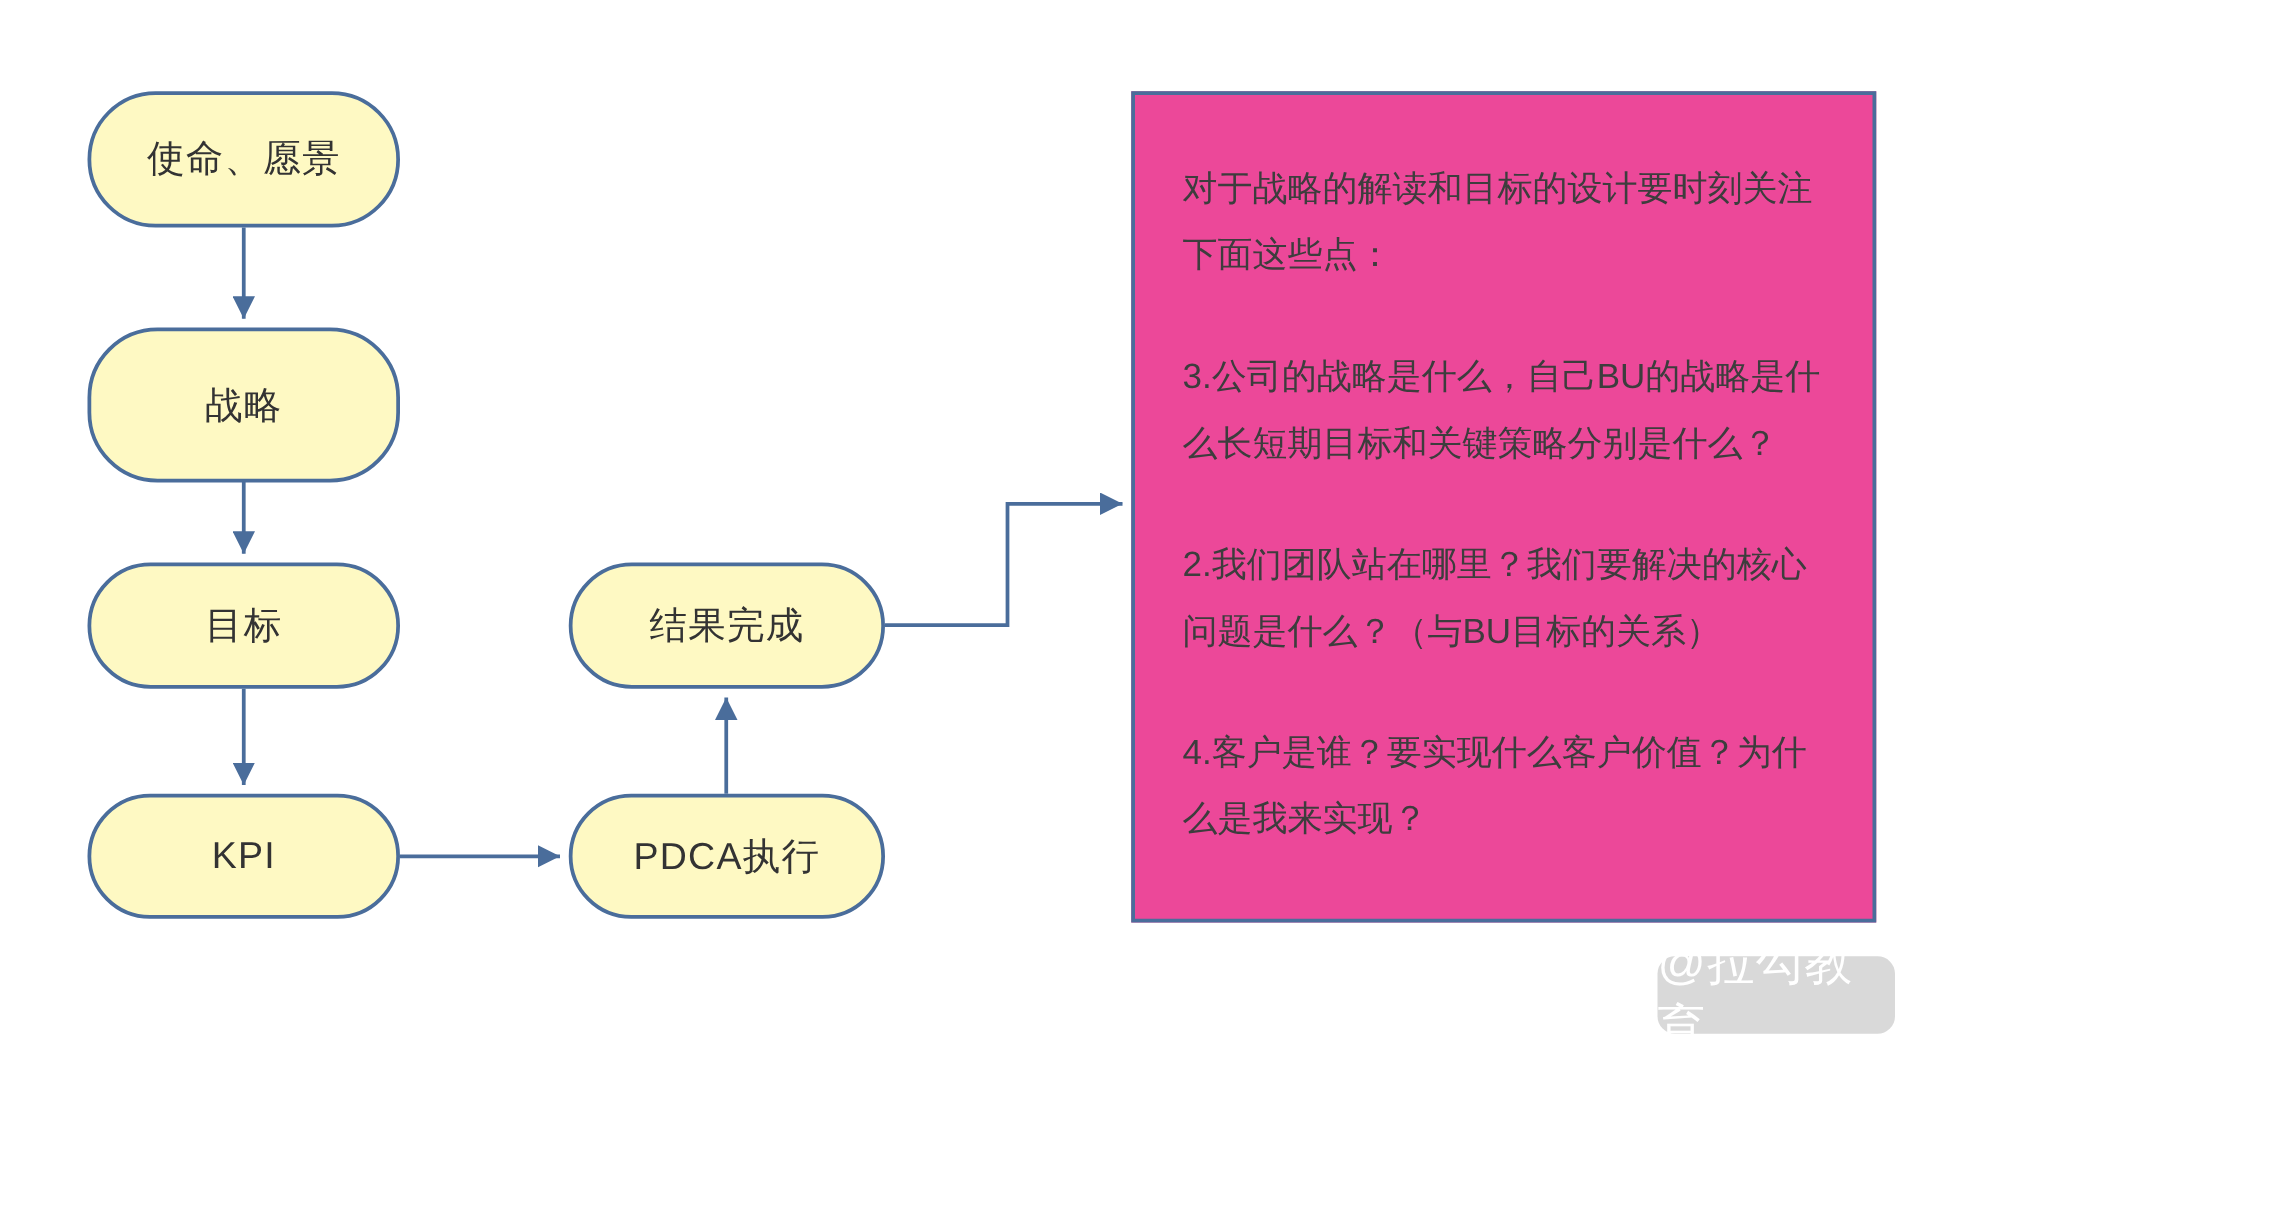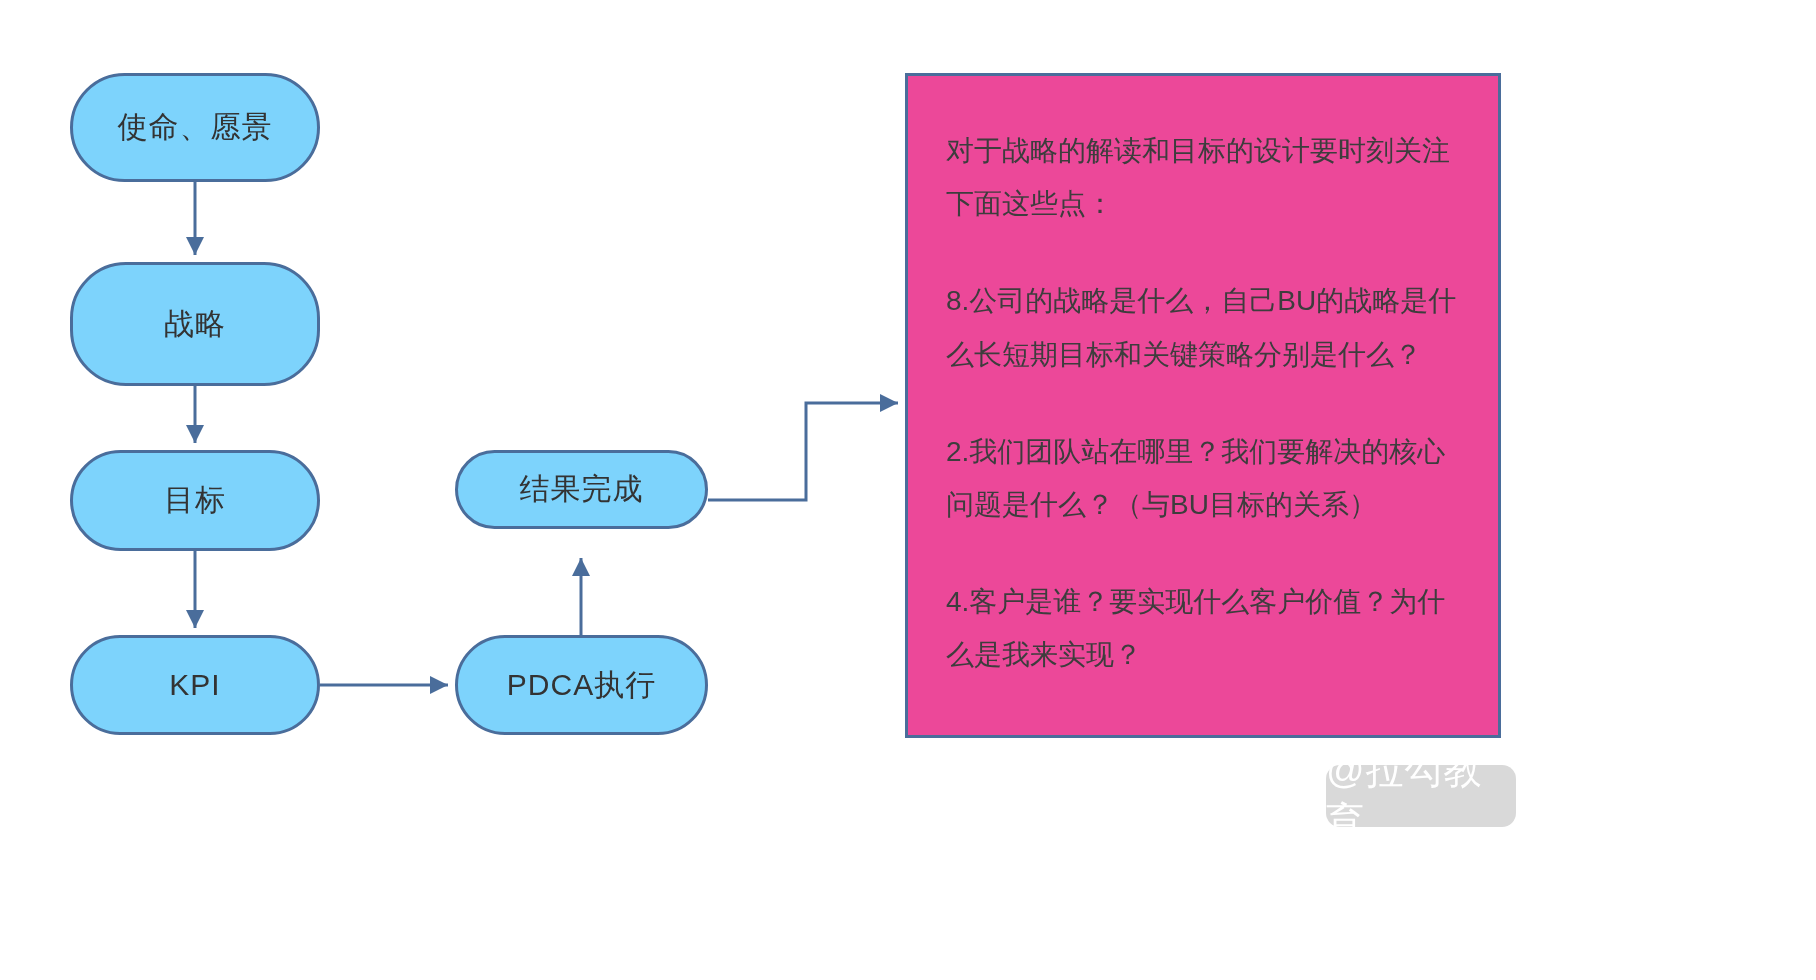--- a/index.html
+++ b/index.html
@@ -25,32 +25,32 @@
     width:1816px;height:980px;
     pointer-events:none;
   }
   .node{
     position:absolute;
     display:flex;
     align-items:center;
     justify-content:center;
     border:3px solid var(--accent);
     border-radius:56px;
-    background:#7dd3fc;
+    background:#fef9c3;
     color:var(--node-text);
     font-size:30px;
     letter-spacing:1px;
     white-space:nowrap;
   }
   .node-mission{left:70px;top:73px;width:250px;height:109px;}
   .node-strategy{left:70px;top:262px;width:250px;height:124px;font-family:Liberation Mono, monospace;}
   .node-goal{left:70px;top:450px;width:250px;height:101px;}
   .node-kpi{left:70px;top:635px;width:250px;height:100px;}
   .node-pdca{left:455px;top:635px;width:253px;height:100px;text-align:center;}
-  .node-result{left:455px;top:450px;width:253px;height:79px;text-align:right;}
+  .node-result{left:455px;top:450px;width:253px;height:101px;text-align:right;}
   .note-box{
     position:absolute;
     left:905px;top:73px;
     width:596px;height:665px;
     border:3px solid var(--accent);
     background:#ec4899;
     padding:48px 40px 30px 38px;
     color:var(--text);
     font-size:28px;
     line-height:1.9;
@@ -111,21 +111,21 @@
   <div class="node node-pdca">
     <span>PDCA执行</span>
   </div>
 
   <div class="node node-result">
     <span>结果完成</span>
   </div>
 
   <div class="note-box">
     <p>对于战略的解读和目标的设计要时刻关注下面这些点：</p>
-    <p>8.公司的战略是什么，自己BU的战略是什么长短期目标和关键策略分别是什么？</p>
+    <p>3.公司的战略是什么，自己BU的战略是什么长短期目标和关键策略分别是什么？</p>
     <p>2.我们团队站在哪里？我们要解决的核心问题是什么？（与BU目标的关系）</p>
     <p>4.客户是谁？要实现什么客户价值？为什么是我来实现？</p>
   </div>
 
   <div class="watermark">
     <span>@拉勾教育</span>
   </div>
 
 </div>
 

